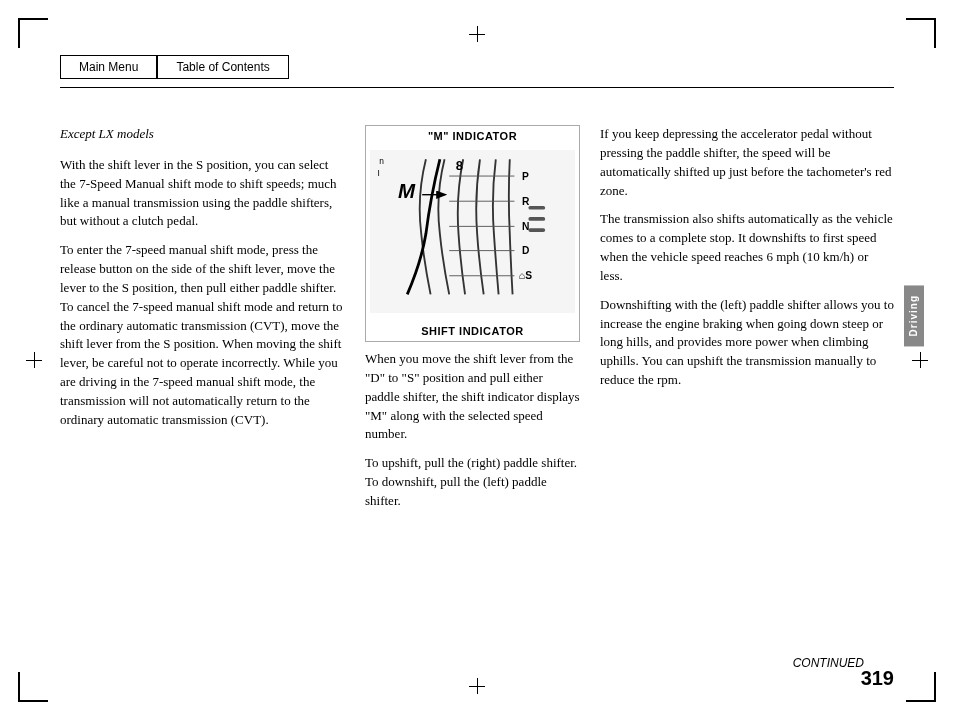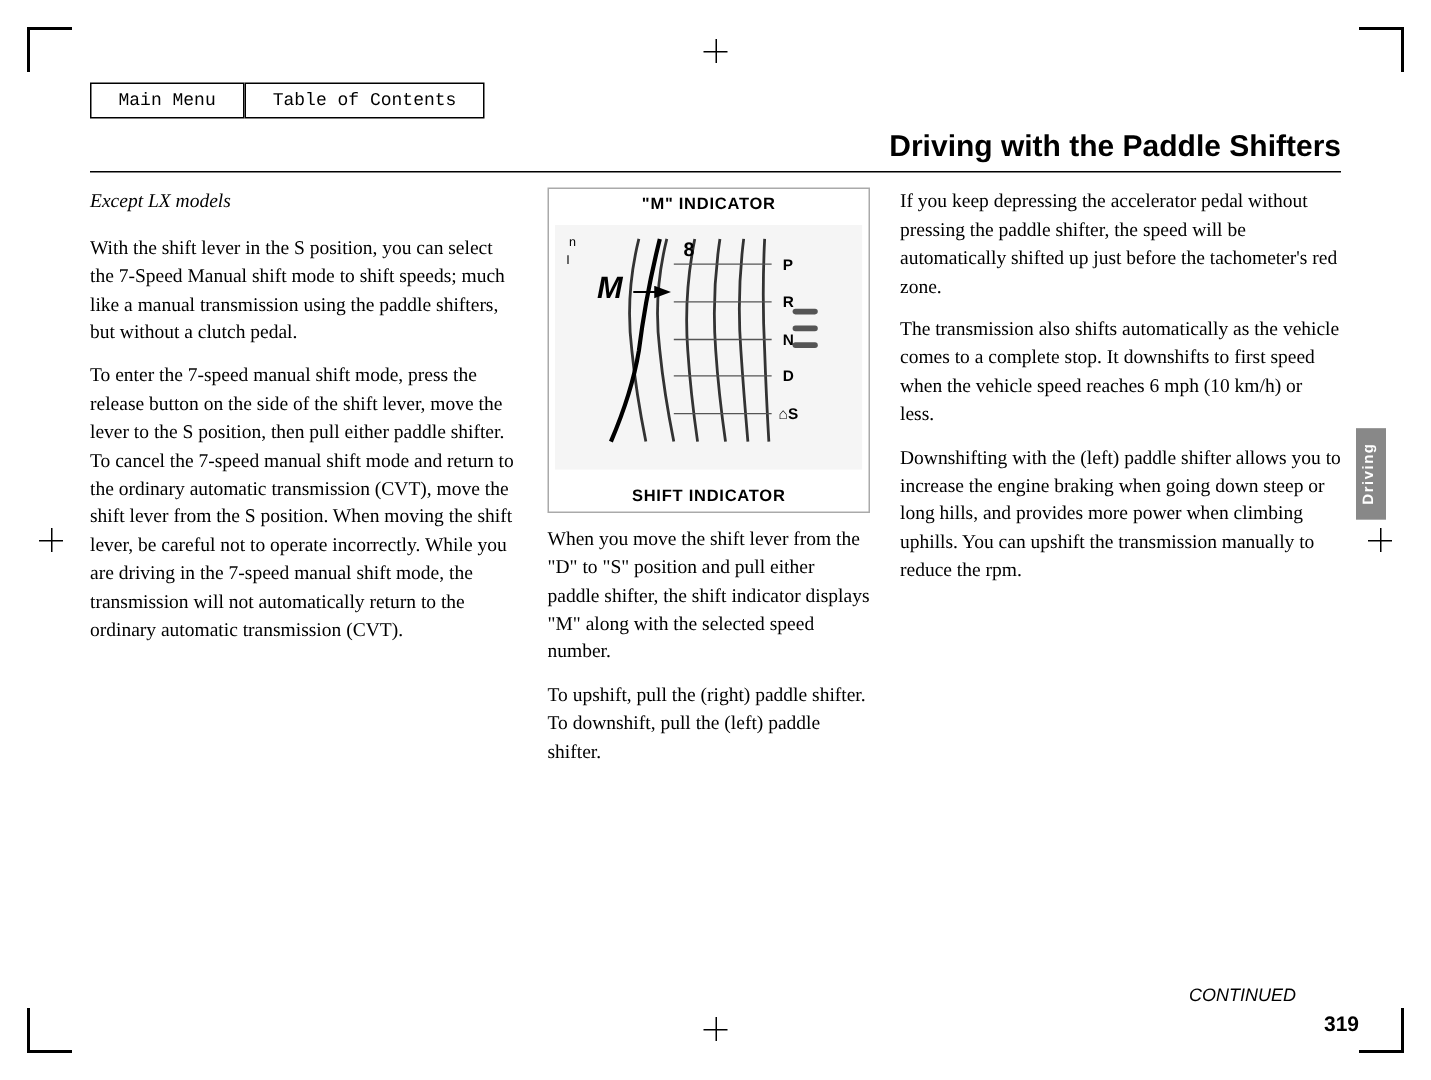--- a/index.html
+++ b/index.html
@@ -61,21 +61,21 @@
     .nav-buttons {
       display: flex;
       gap: 0;
       margin-bottom: 8px;
     }
 
     .nav-btn {
       border: 1px solid #000;
       padding: 4px 18px;
       font-size: 12px;
-      font-family: Liberation Mono, monospace;
+      font-family: Liberation Sans, sans-serif;
       background: #fff;
       cursor: pointer;
     }
 
     .page-title-area {
       text-align: right;
       margin-bottom: 4px;
     }
 
     .page-title {
@@ -197,23 +197,20 @@
 <div class="crosshair top-center"></div>
 <div class="crosshair bottom-center"></div>
 <div class="crosshair left-mid"></div>
 <div class="crosshair right-mid"></div>
 
 <div class="header">
   <div class="nav-buttons">
     <button class="nav-btn">Main Menu</button>
     <button class="nav-btn">Table of Contents</button>
   </div>
-  <div class="page-title-area">
-    <span class="page-title">Driving with the Paddle Shifters</span>
-  </div>
   <hr class="divider-line">
 </div>
 
 <div class="main-content">
 
   <div class="left-col">
     <div class="italic-text">Except LX models</div>
     <div class="paragraph">With the shift lever in the S position, you can select the 7-Speed Manual shift mode to shift speeds; much like a manual transmission using the paddle shifters, but without a clutch pedal.</div>
     <div class="paragraph">To enter the 7-speed manual shift mode, press the release button on the side of the shift lever, move the lever to the S position, then pull either paddle shifter. To cancel the 7-speed manual shift mode and return to the ordinary automatic transmission (CVT), move the shift lever from the S position. When moving the shift lever, be careful not to operate incorrectly. While you are driving in the 7-speed manual shift mode, the transmission will not automatically return to the ordinary automatic transmission (CVT).</div>
   </div>
@@ -285,13 +282,13 @@
     <div class="right-paragraph">The transmission also shifts automatically as the vehicle comes to a complete stop. It downshifts to first speed when the vehicle speed reaches 6 mph (10 km/h) or less.</div>
     <div class="right-paragraph">Downshifting with the      (left) paddle shifter allows you to increase the engine braking when going down steep or long hills, and provides more power when climbing uphills. You can upshift the transmission manually to reduce the rpm.</div>
 
     <div style="position:absolute; right:-30px; top:160px; width:20px; background:#888; color:#fff; font-family:Arial,sans-serif; font-size:10px; font-weight:bold; letter-spacing:1px; padding:10px 3px; writing-mode:vertical-lr; transform:rotate(180deg); text-align:center;">Driving</div>
   </div>
 
 </div>
 
 <div style="position:absolute; bottom:50px; right:90px; font-style:italic; font-size:12px; font-family:Liberation Sans, sans-serif;">CONTINUED</div>
 
-<div style="position:absolute; bottom:30px; right:48px; font-size:14px; font-weight:bold; font-family:Arial,sans-serif;">319</div>
+<div style="position:absolute; bottom:30px; right:60px; font-size:20px; font-weight:bold; font-family:Arial,sans-serif;">319</div>
 
 </body></html>

